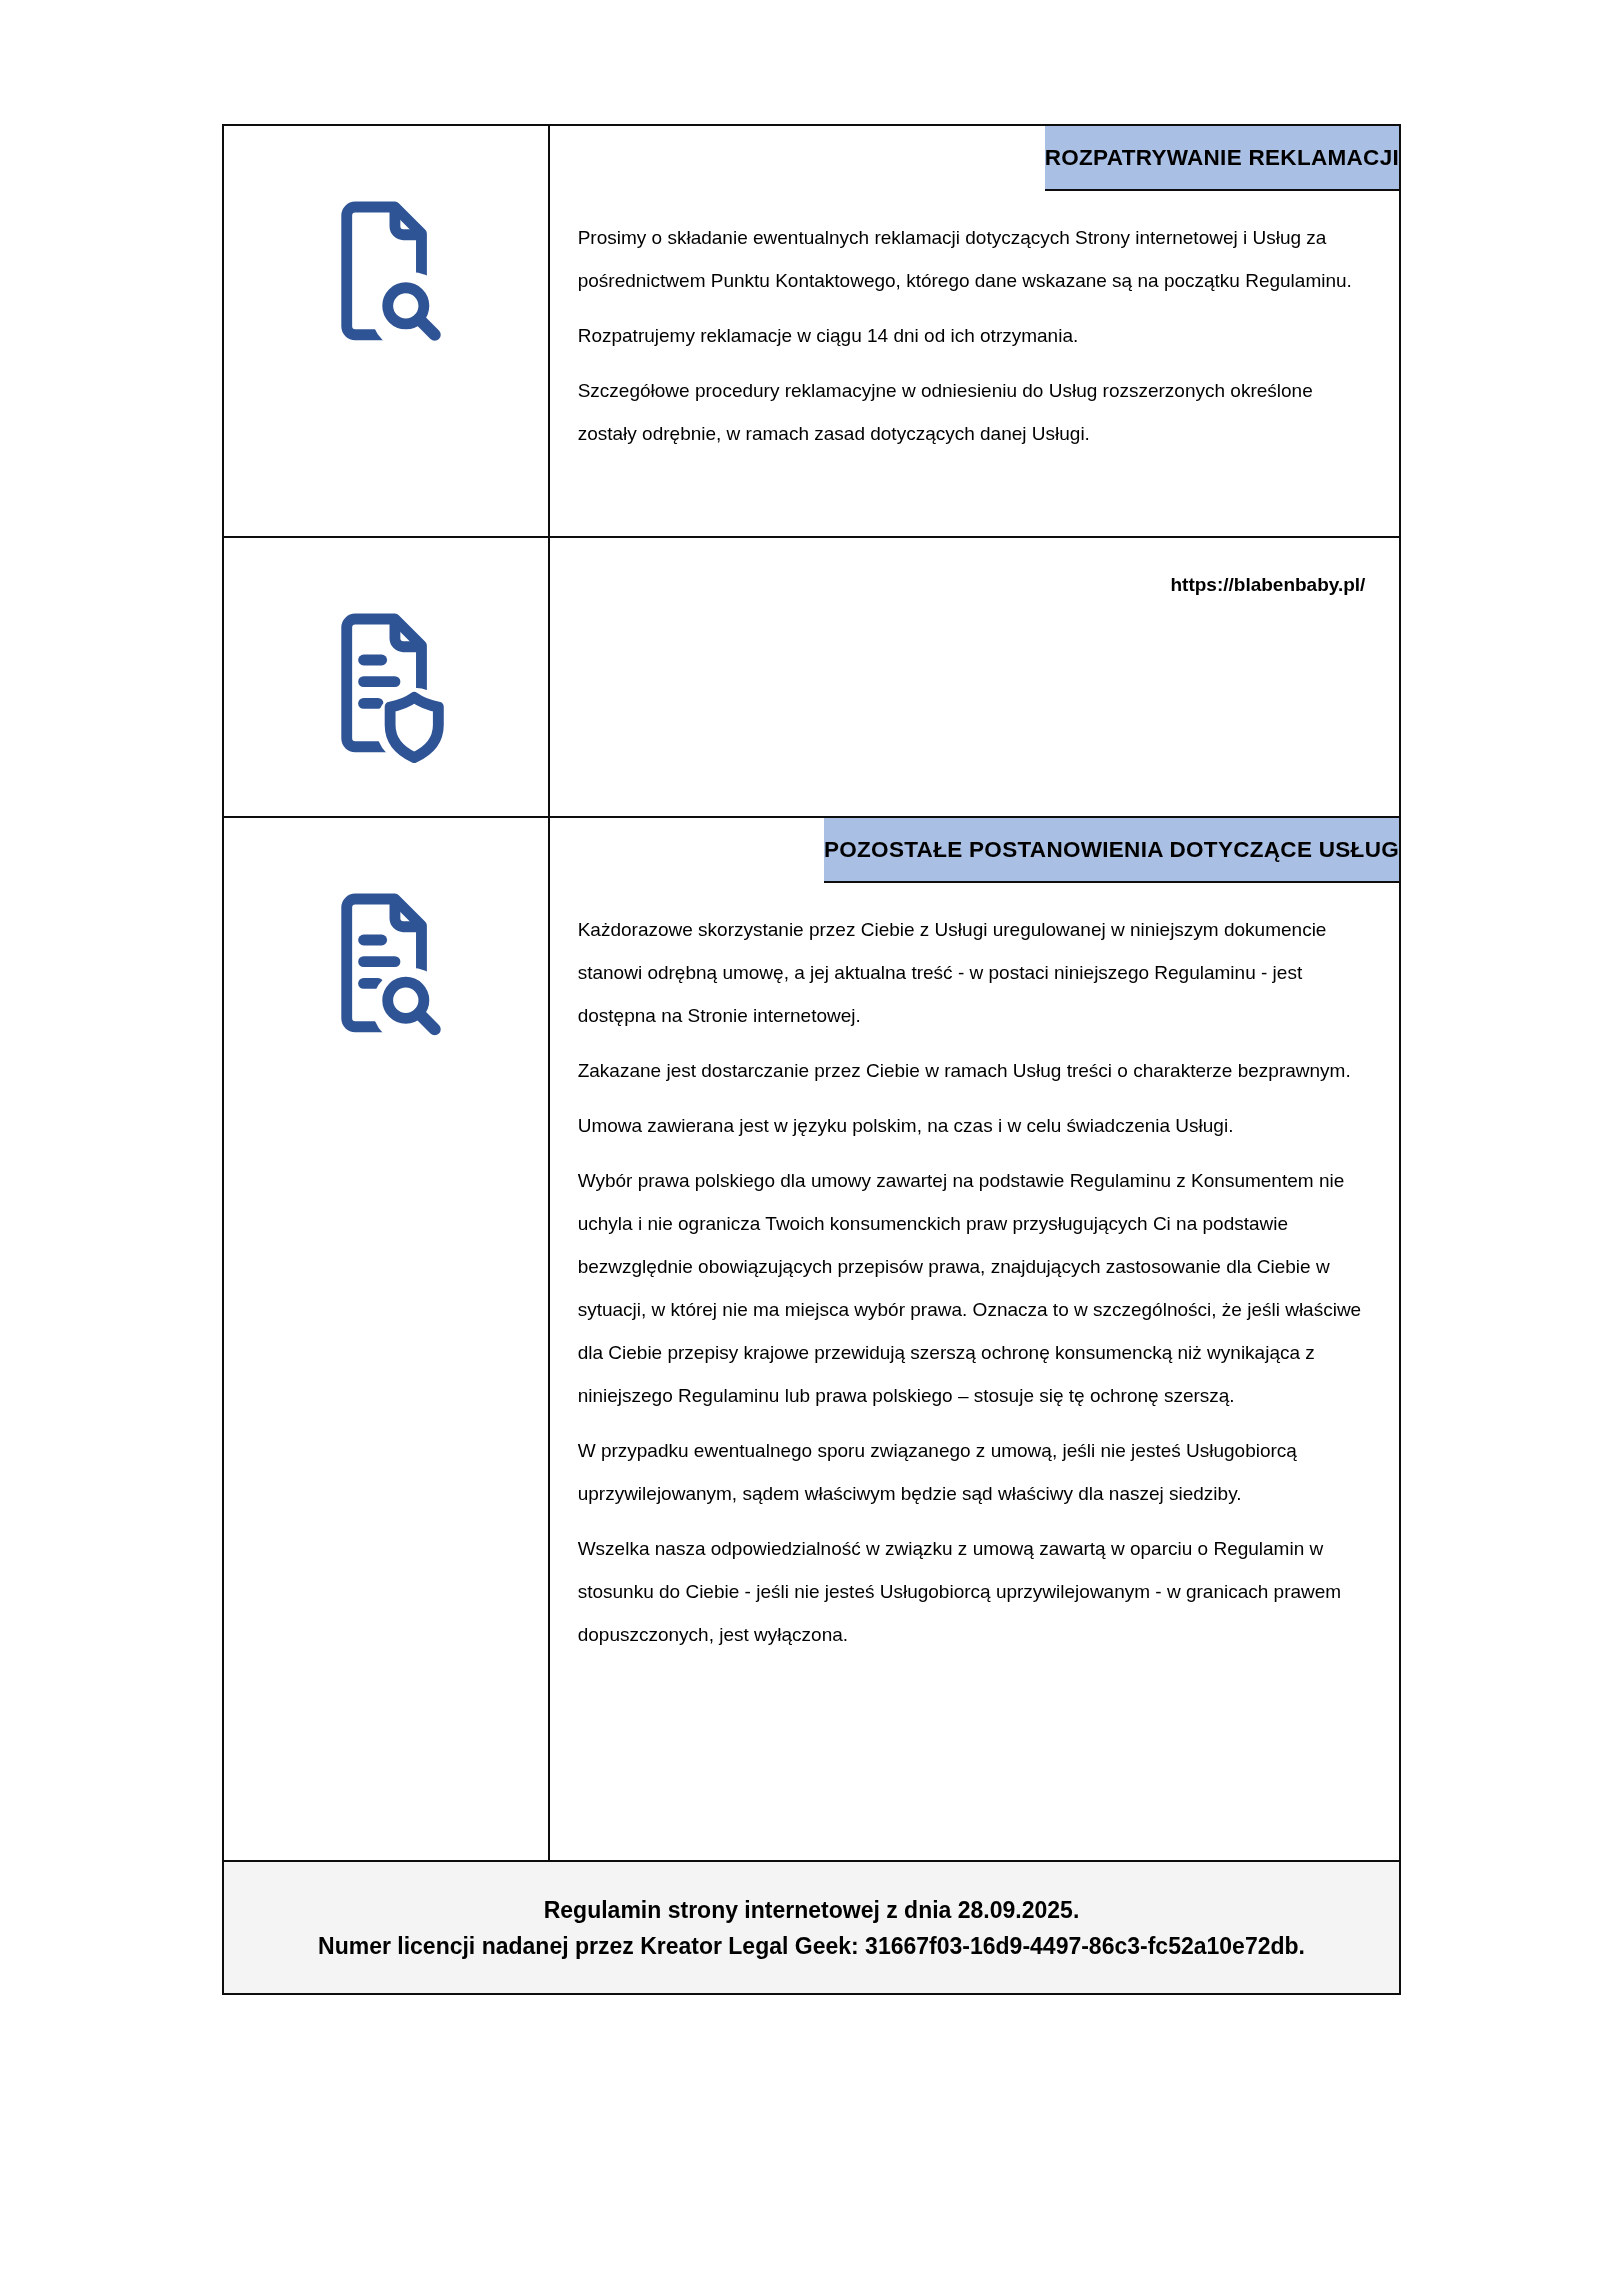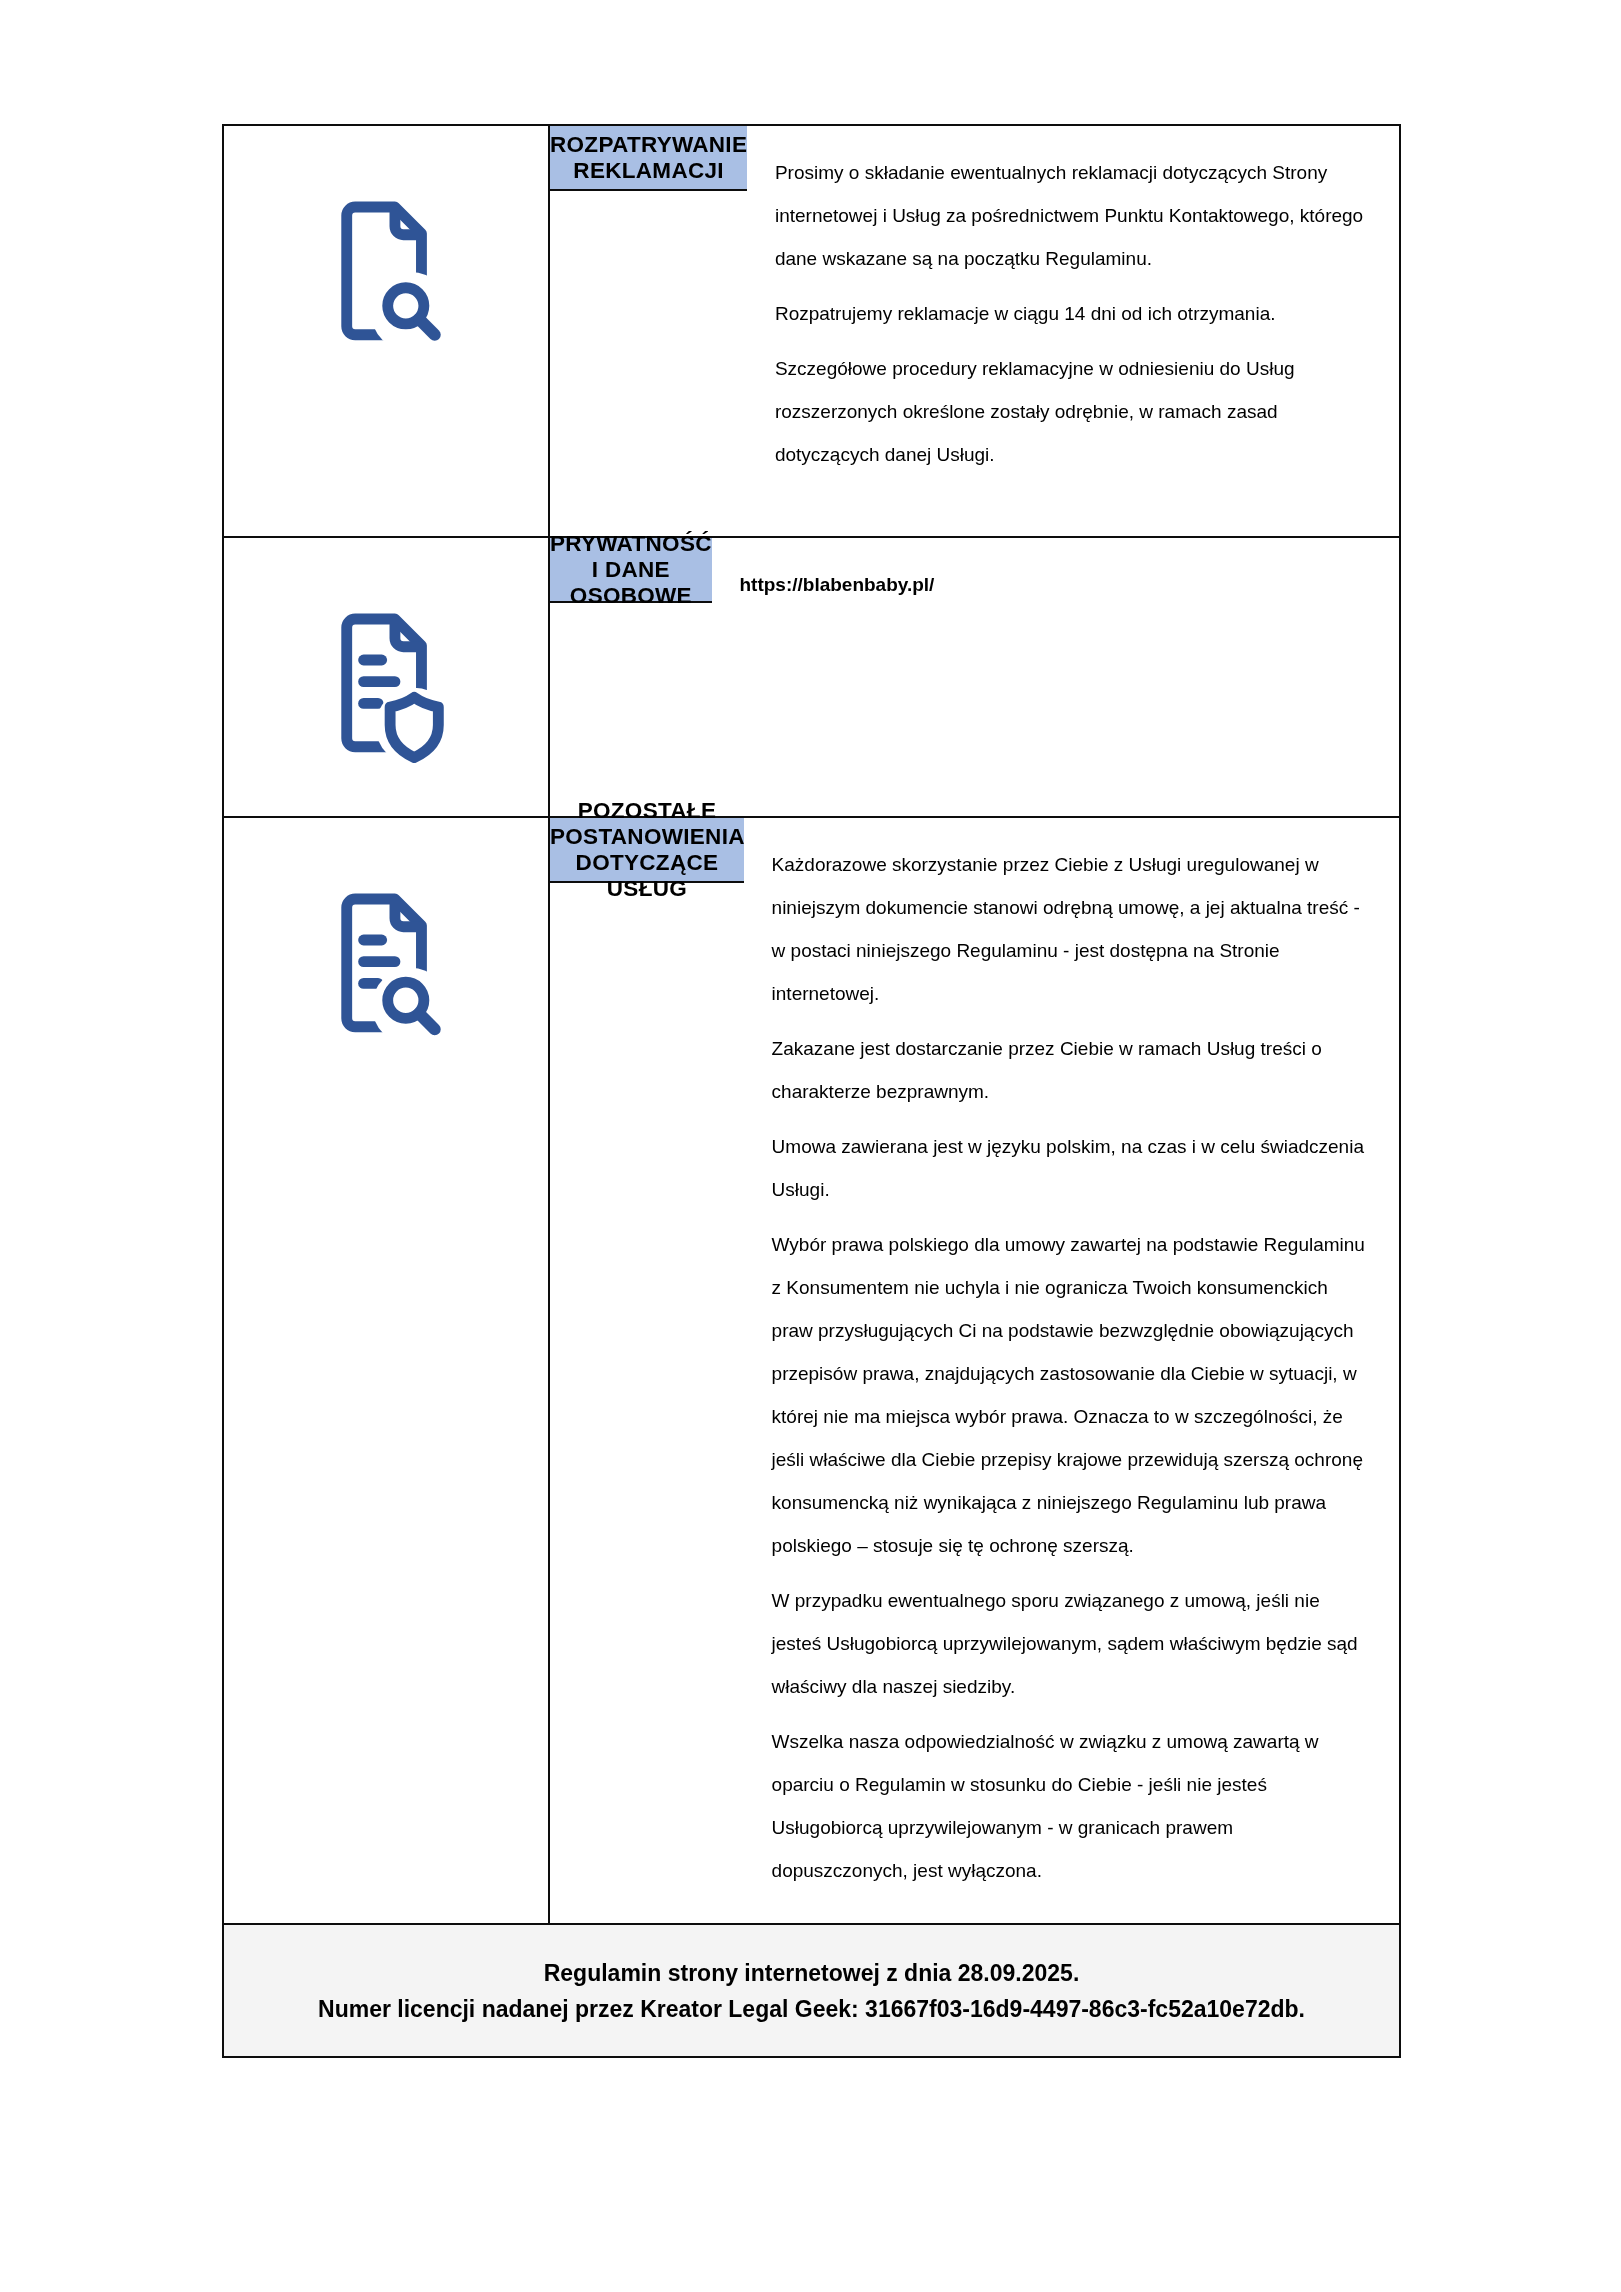--- a/index.html
+++ b/index.html
@@ -45,23 +45,24 @@
     padding-top:67px;
   }
   .icon-cell svg{
     width:135px;
     height:163px;
     display:block;
   }
   .content-cell{
     flex:1 1 auto;
     display:flex;
-    flex-direction:row;
+    flex-direction:column;
     box-sizing:border-box;
     min-width:0;
+    align-items:flex-end;
   }
   .sec-header{
     height:63px;
     flex:0 0 63px;
     background:#a9bfe4;
     border-bottom:2px solid #0d0d0d;
     display:flex;
     align-items:center;
     justify-content:center;
     font-size:22.5px;
@@ -136,21 +137,20 @@
               <path d="M63 12v14a7 7 0 0 0 7 7h14"></path>
               <path d="M37 44h15"></path>
               <path d="M37 62h26"></path>
               <path d="M37 80h12"></path>
             </g>
             <circle cx="79" cy="99" r="32" fill="#ffffff"></circle>
             <path d="M79 75c-7 5-14 7-20 8v15c0 14 9 22 20 27 11-5 20-13 20-27V83c-6-1-13-3-20-8z" fill="none" stroke="#2f5496" stroke-width="9" stroke-linecap="round" stroke-linejoin="round"></path>
           </svg>
         </div>
         <div class="content-cell">
-          <div class="sec-header">PRYWATNOŚĆ I DANE OSOBOWE</div>
           <div class="sec-body">
             <p class="bold">https://blabenbaby.pl/</p>
           </div>
         </div>
       </div>
 
       <div class="trow r3">
         <div class="icon-cell">
           <svg viewBox="0 0 112 132" xmlns="http://www.w3.org/2000/svg">
             <g fill="none" stroke="#2f5496" stroke-width="9" stroke-linecap="round" stroke-linejoin="round">

